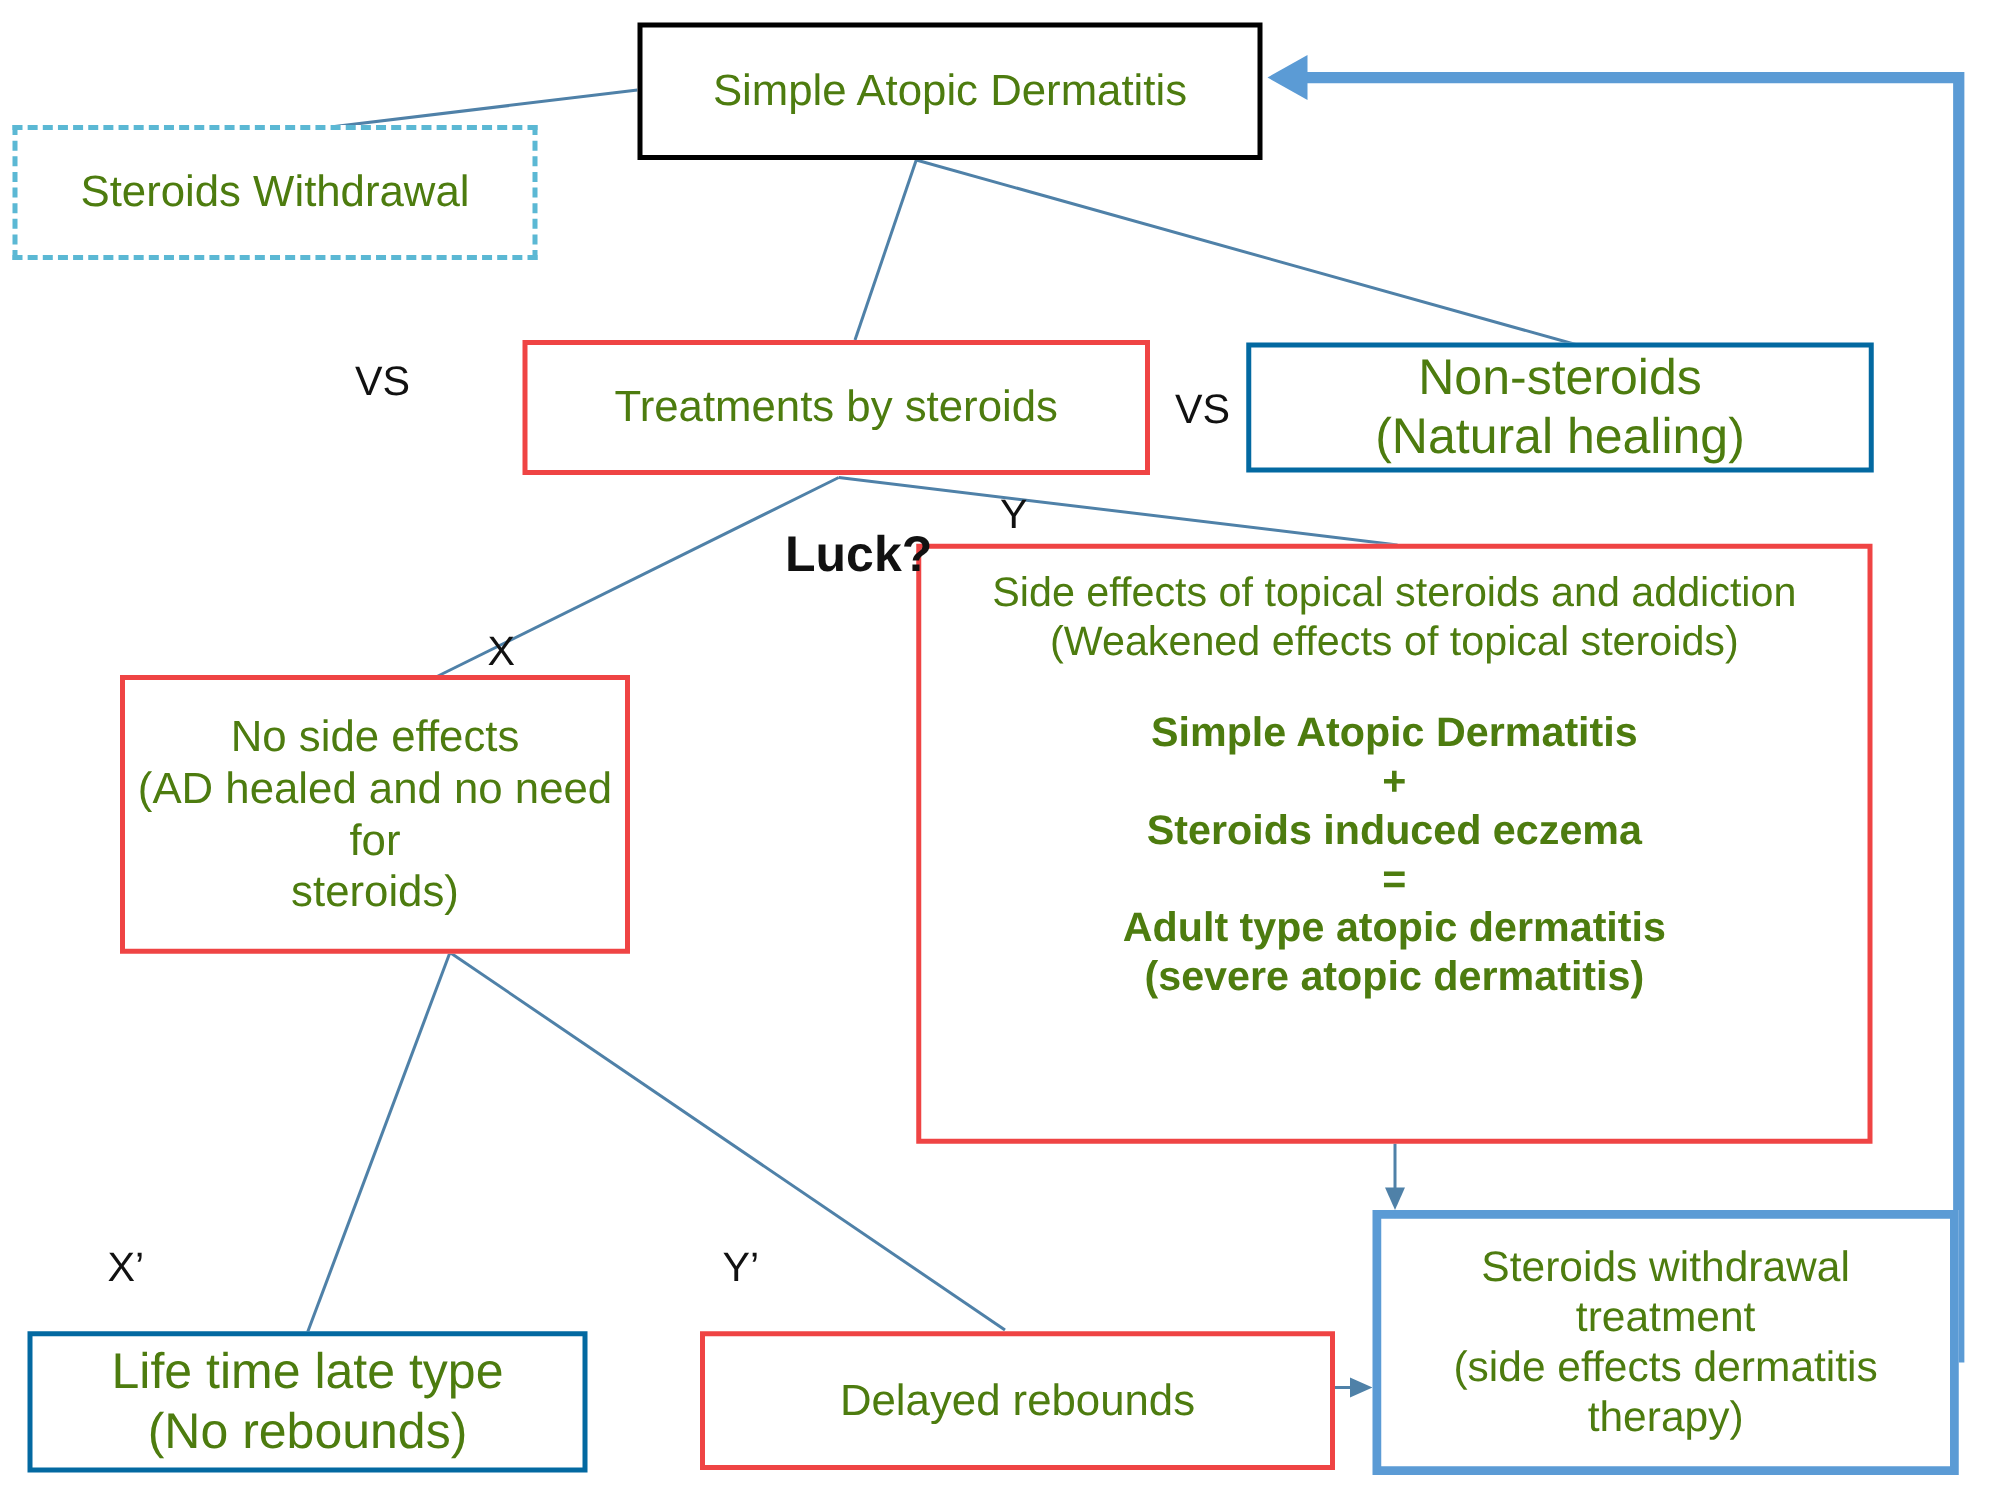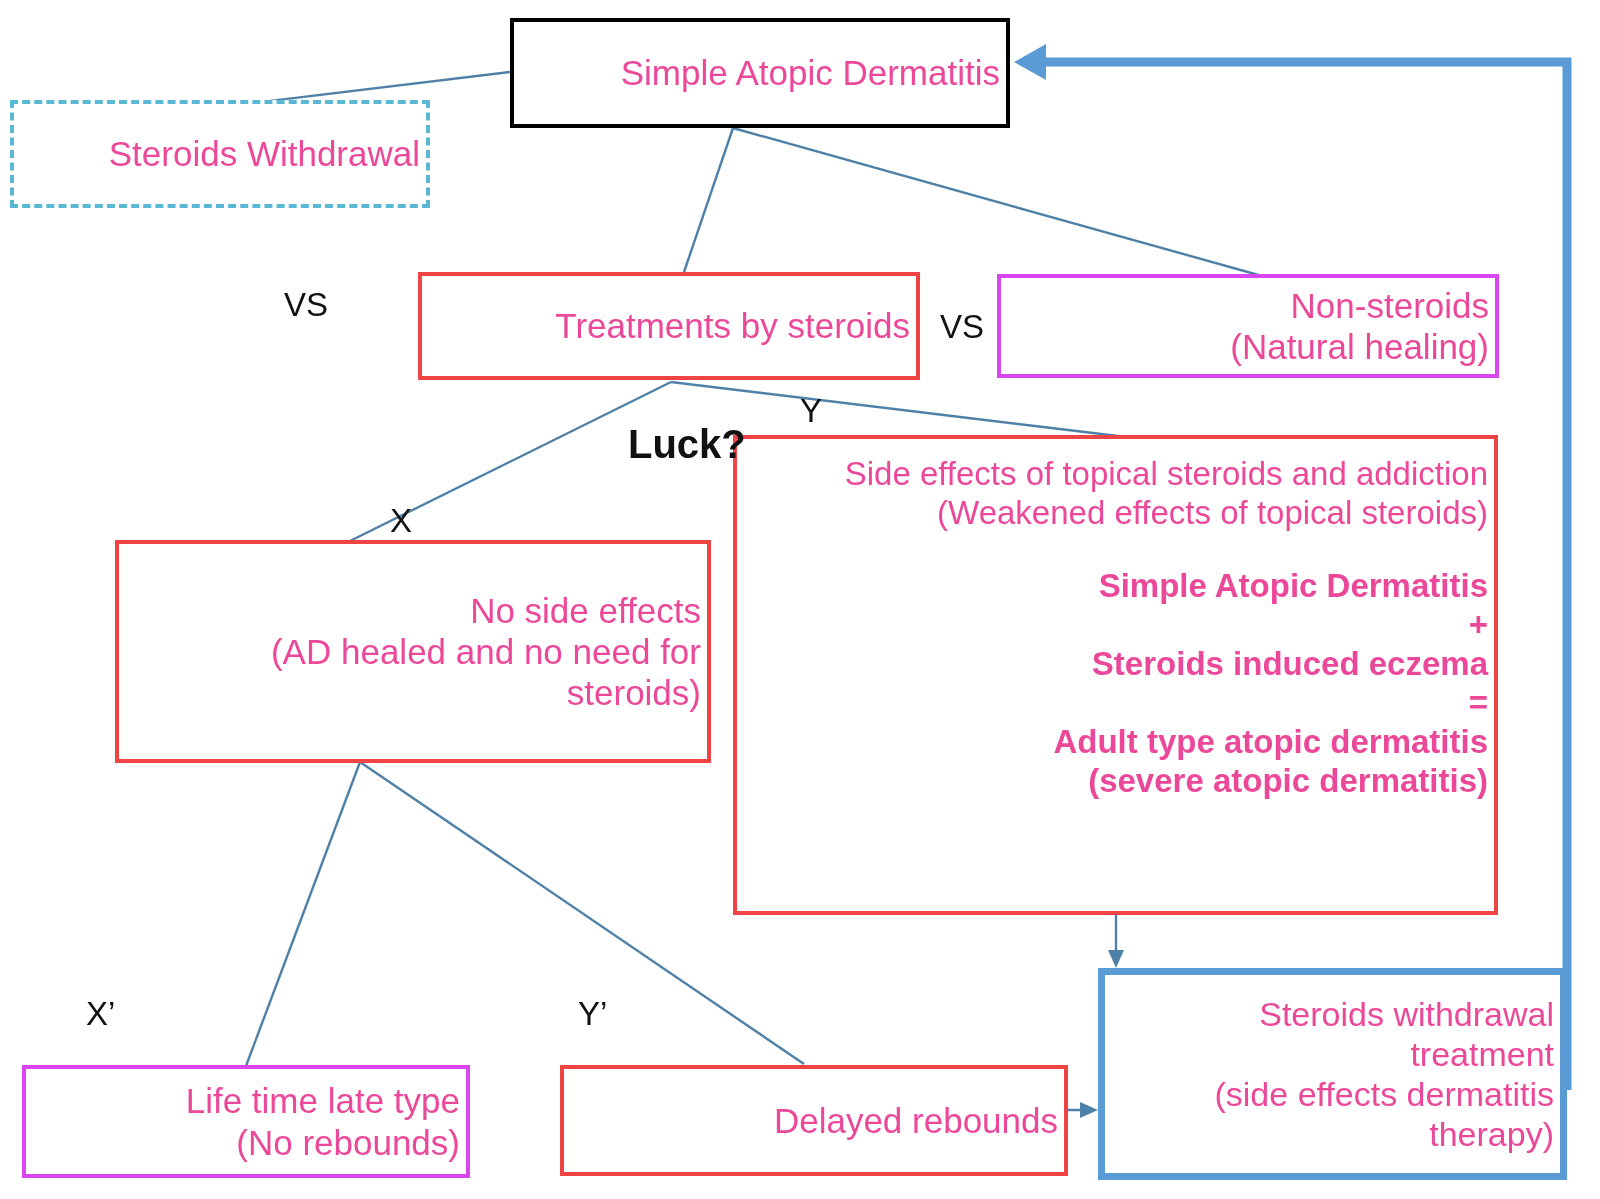--- a/index.html
+++ b/index.html
@@ -25,22 +25,22 @@
     height: 1199px;
     pointer-events: none;
   }
   .node {
     position: absolute;
     box-sizing: border-box;
     background: #ffffff;
     display: flex;
     align-items: center;
     justify-content: center;
-    text-align: right;
-    color: #ec4899;
+    text-align: center;
+    color: #4d7c0f;
     line-height: 1.18;
     z-index: 3;
   }
   .node-inner {
     width: 100%;
     padding: 0 6px;
     box-sizing: border-box;
   }
 
   
@@ -50,22 +50,22 @@
   }
   .n-dashed {
     border: 4px dashed #5BB8D4;
     font-size: 35px;
   }
   .n-cyan {
     border: 4px solid #ef4444;
     font-size: 35px;
   }
   .n-red {
-    border: 4px solid #d946ef;
-    font-size: 35px;
+    border: 4px solid #0369a1;
+    font-size: 40px;
   }
   .n-thickblue {
     border: 7px solid #5B9BD5;
     font-size: 34px;
   }
 
   .n-big {
     font-size: 33px;
     align-items: flex-start;
     justify-content: center;
@@ -162,21 +162,21 @@
         <div>Simple Atopic Dermatitis</div>
         <div>+</div>
         <div>Steroids induced eczema</div>
         <div>=</div>
         <div>Adult type atopic dermatitis</div>
         <div>(severe atopic dermatitis)</div>
       </div>
     </div>
   </div>
 
-  <div class="node n-cyan" style="left:115px; top:540px; width:596px; height:223px;">
+  <div class="node n-cyan" style="left:96px; top:540px; width:408px; height:223px;">
     <div class="node-inner">
       <div>No side effects</div>
       <div>(AD healed and no need for</div>
       <div>steroids)</div>
     </div>
   </div>
 
   <div class="label" style="left:86px; top:995px;">X’</div>
 
   <div class="label" style="left:578px; top:995px;">Y’</div>

